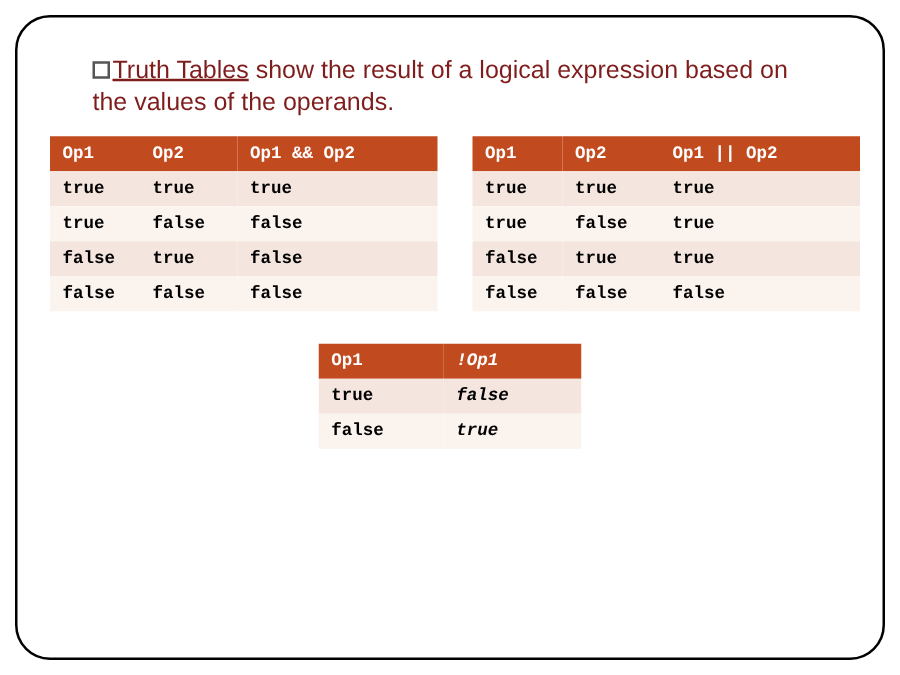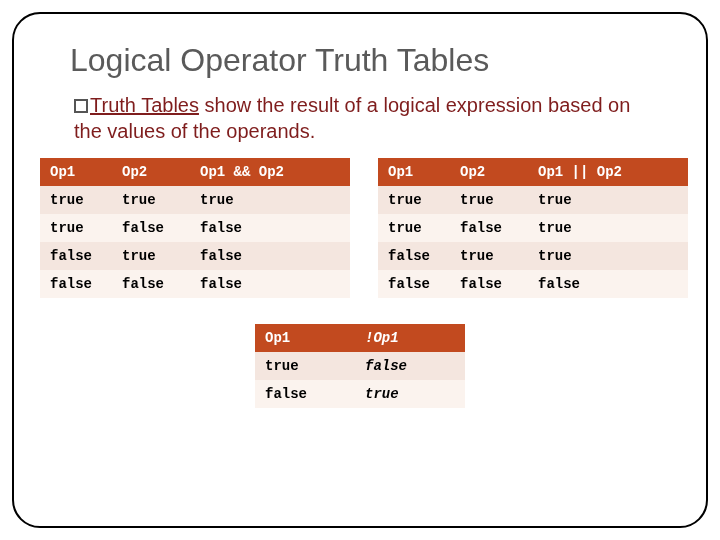--- a/index.html
+++ b/index.html
@@ -78,21 +78,20 @@
   }
   .t-not { width: 210px; }
   .t-not th:nth-child(1), .t-not td:nth-child(1) { width: 100px; }
   .t-not th:nth-child(2), .t-not td:nth-child(2) { width: 110px; font-style: italic; }
 </style>
 </head>
 <body>
 
 <div class="slide-border">
 
-  <h1 class="title">Logical Operator Truth Tables</h1>
 
   <p class="body-text">
     <span class="bullet"></span><span class="underline">Truth Tables</span><span> show the result of a logical expression based on the values of the operands.</span>
   </p>
 
   <div class="tables-row">
 
     <table class="t-and">
       <thead>
         <tr>

